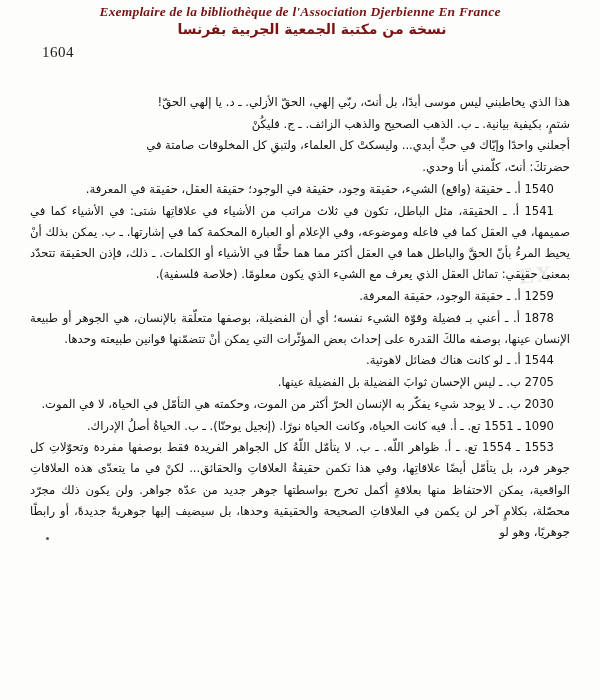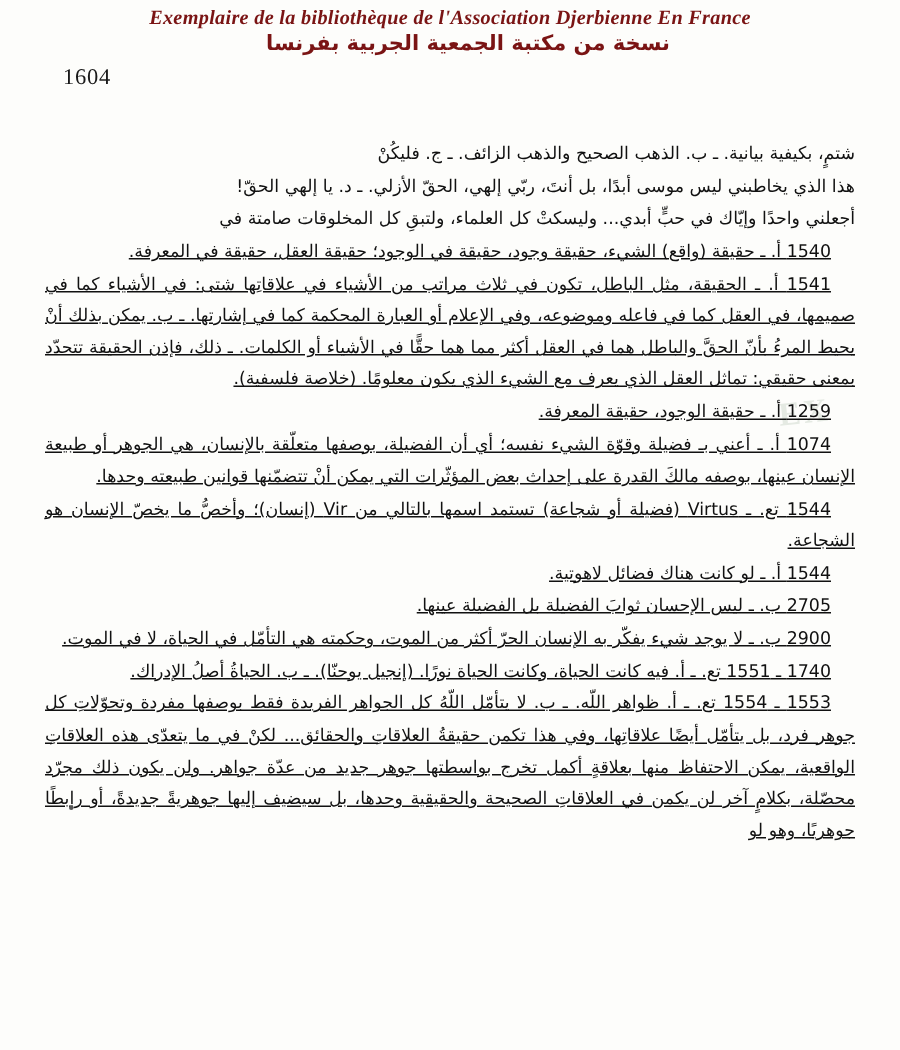--- a/index.html
+++ b/index.html
@@ -74,21 +74,20 @@
     line-height: 21.2px;
     color: #111111;
   }
   .body-text p {
     margin: 0 0 0.5px 0;
     text-align: justify;
     text-justify: inter-word;
   }
   .body-text p.indent {
     text-indent: 16px;
-    text-decoration: underline;
   }
 
   
   .watermark {
     position: absolute;
     top: 262px;
     right: 46px;
     font-family: "Liberation Serif", serif;
     font-size: 22px;
     font-weight: bold;
@@ -118,30 +117,30 @@
   <div class="stamp">
     <div class="latin">Exemplaire de la bibliothèque de l'Association Djerbienne En France</div>
     <div class="arabic">نسخة من مكتبة الجمعية الجربية بفرنسا</div>
   </div>
 
   <div class="folio">1604</div>
 
   <div class="watermark">EX</div>
 
   <div class="body-text">
+    <p>هذا الذي يخاطبني ليس موسى أبدًا، بل أنتَ، ربّي إلهي، الحقّ الأزلي. ـ د. يا إلهي الحقّ!</p>
     <p>شتمٍ، بكيفية بيانية. ـ ب. الذهب الصحيح والذهب الزائف. ـ ج. فليكُنْ</p>
-    <p>هذا الذي يخاطبني ليس موسى أبدًا، بل أنتَ، ربّي إلهي، الحقّ الأزلي. ـ د. يا إلهي الحقّ!</p>
     <p>أجعلني واحدًا وإيّاك في حبٍّ أبدي... وليسكتْ كل العلماء، ولتبقِ كل المخلوقات صامتة في</p>
+    <p>حضرتكَ: أنتَ، كلّمني أنا وحدي.</p>
     <p class="indent">1540 أ. ـ حقيقة (واقع) الشيء، حقيقة وجود، حقيقة في الوجود؛ حقيقة العقل، حقيقة في المعرفة.</p>
     <p class="indent">1541 أ. ـ الحقيقة، مثل الباطل، تكون في ثلاث مراتب من الأشياء في علاقاتِها شتى: في الأشياء كما في صميمها، في العقل كما في فاعله وموضوعه، وفي الإعلام أو العبارة المحكمة كما في إشارتها. ـ ب. يمكن بذلك أنْ يحيط المرءُ بأنّ الحقَّ والباطل هما في العقل أكثر مما هما حقًّا في الأشياء أو الكلمات. ـ ذلك، فإذن الحقيقة تتحدّد بمعنى حقيقي: تماثل العقل الذي يعرف مع الشيء الذي يكون معلومًا. (خلاصة فلسفية).</p>
     <p class="indent">1259 أ. ـ حقيقة الوجود، حقيقة المعرفة.</p>
-    <p class="indent">1074 أ. ـ أعني بـ فضيلة وقوّة الشيء نفسه؛ أي أن الفضيلة، بوصفها متعلّقة بالإنسان، هي الجوهر أو طبيعة الإنسان عينها، بوصفه مالكَ القدرة على إحداث بعض المؤثّرات التي يمكن أنْ تتضمّنها قوانين طبيعته وحدها.</p>
-    <p class="indent">1544 تع. ـ Virtus (فضيلة أو شجاعة) تستمد اسمها بالتالي من Vir (إنسان)؛ وأخصُّ ما يخصّ الإنسان هو الشجاعة.</p>
+    <p class="indent">1878 أ. ـ أعني بـ فضيلة وقوّة الشيء نفسه؛ أي أن الفضيلة، بوصفها متعلّقة بالإنسان، هي الجوهر أو طبيعة الإنسان عينها، بوصفه مالكَ القدرة على إحداث بعض المؤثّرات التي يمكن أنْ تتضمّنها قوانين طبيعته وحدها.</p>
     <p class="indent">1544 أ. ـ لو كانت هناك فضائل لاهوتية.</p>
     <p class="indent">2705 ب. ـ ليس الإحسان ثوابَ الفضيلة بل الفضيلة عينها.</p>
-    <p class="indent">2900 ب. ـ لا يوجد شيء يفكّر به الإنسان الحرّ أكثر من الموت، وحكمته هي التأمّل في الحياة، لا في الموت.</p>
-    <p class="indent">1740 ـ 1551 تع. ـ أ. فيه كانت الحياة، وكانت الحياة نورًا. (إنجيل يوحنّا). ـ ب. الحياةُ أصلُ الإدراك.</p>
+    <p class="indent">2030 ب. ـ لا يوجد شيء يفكّر به الإنسان الحرّ أكثر من الموت، وحكمته هي التأمّل في الحياة، لا في الموت.</p>
+    <p class="indent">1090 ـ 1551 تع. ـ أ. فيه كانت الحياة، وكانت الحياة نورًا. (إنجيل يوحنّا). ـ ب. الحياةُ أصلُ الإدراك.</p>
     <p class="indent">1553 ـ 1554 تع. ـ أ. ظواهر اللّه. ـ ب. لا يتأمّل اللّهُ كل الجواهر الفريدة فقط بوصفها مفردة وتحوّلاتِ كل جوهر فرد، بل يتأمّل أيضًا علاقاتِها، وفي هذا تكمن حقيقةُ العلاقاتِ والحقائق... لكنْ في ما يتعدّى هذه العلاقاتِ الواقعية، يمكن الاحتفاظ منها بعلاقةٍ أكمل تخرج بواسطتها جوهر جديد من عدّة جواهر. ولن يكون ذلك مجرّد محصّلة، بكلامٍ آخر لن يكمن في العلاقاتِ الصحيحة والحقيقية وحدها، بل سيضيف إليها جوهريةً جديدةً، أو رابطًا جوهريًا، وهو لو</p>
   </div>
 
   <div class="margin-dot"></div>
 
 </div>
 
 </body></html>

